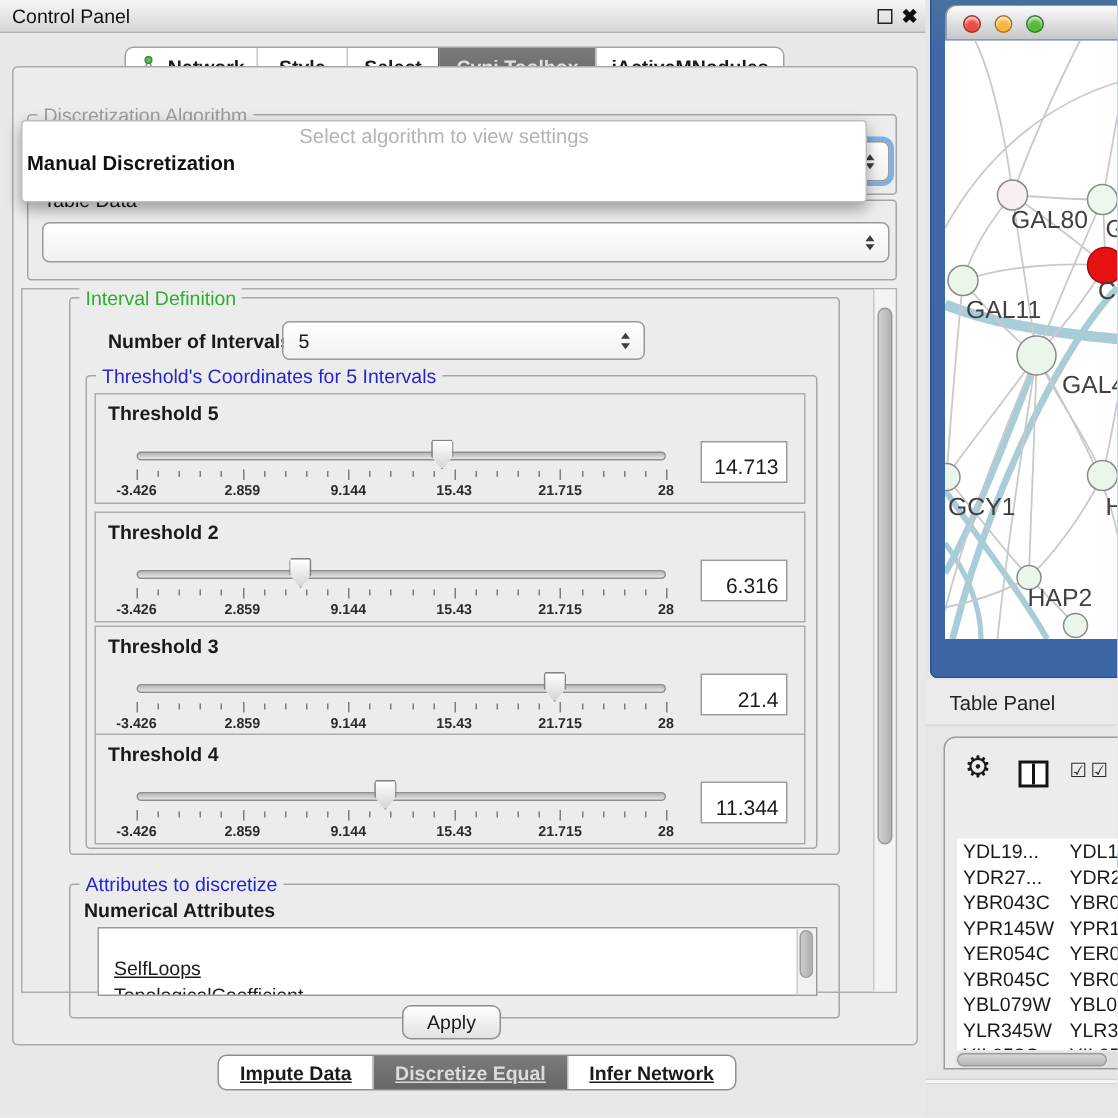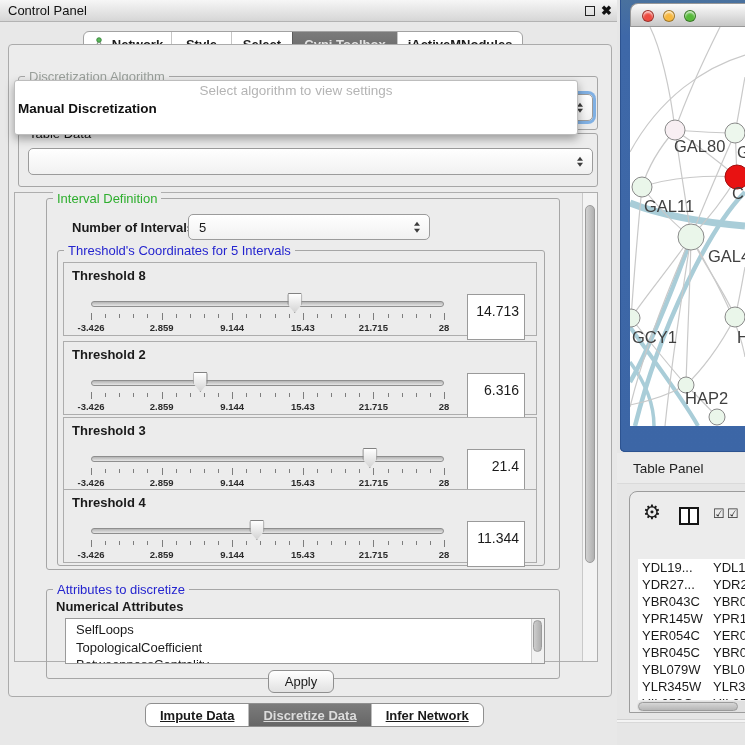--- a/index.html
+++ b/index.html
@@ -50,25 +50,25 @@
   .tbox { position:absolute; left:63px; width:474px; height:74px; border:1px solid #adadad; background:#ececec; }
   .tlabel { position:absolute; left:8px; top:5px; font-weight:bold; font-size:13px; }
   .slider-zone { position:absolute; left:27px; right:92px; top:0; height:100%;text-align:right; }
   .track { position:absolute; left:0; right:0; top:38px; height:6px; border:1px solid #8e8e8e; border-radius:3px; background:linear-gradient(#b4b4b4,#e6e6e6); }
   .thumb { position:absolute; top:30px; width:15px; height:20px; margin-left:0; transform:translateX(-50%); background:linear-gradient(#ffffff,#d4d4d4); border:1px solid #828282; clip-path:polygon(8% 0,92% 0,100% 10%,100% 55%,50% 100%,0 55%,0 10%); }
   .ticks { position:absolute; left:0; right:0; top:50px; height:8px; }
   .tick { position:absolute; width:1px; background:#7d7d7d; height:7px; top:0; }
   .tick.minor { height:4px; top:1px; }
   .scale { position:absolute; left:0; right:0; top:59px; height:12px; }
   .scale span { position:absolute; transform:translateX(-50%); font-size:9.5px; font-weight:bold; color:#2b2b2b; white-space:nowrap; }
-  .tvalue { position:absolute; right:11px; top:31px; width:58px; height:46px; background:#fff; border:1px solid #9a9a9a; font-size:14px; text-align:right; padding:8px 5px 0 0; }
+  .tvalue { position:absolute; right:11px; top:31px; width:58px; height:28px; background:#fff; border:1px solid #9a9a9a; font-size:14px; text-align:right; padding:8px 5px 0 0; }
 
   
   .attr-list { left:65px; top:618px; width:480px; height:46px; background:#fff; border:1px solid #9a9a9a; overflow:hidden; font-size:13px; }
-  .attr-items { list-style:none; padding:2px 0 0 10px; line-height:17.5px; }
+  .attr-items { list-style:none; padding:18px 0 0 10px; line-height:17.5px;text-decoration:underline; }
   .attr-sb { position:absolute; right:0; top:0; bottom:0; width:13px; background:#f1f1f1; border-left:1px solid #ccc; }
   .attr-sb .th { position:absolute; left:1px; top:1px; width:9px; height:32px; border-radius:5px; background:linear-gradient(90deg,#cdcdcd,#aeaeae); border:1px solid #9b9b9b; }
 
   .apply-btn { left:268px; top:670px; width:66px; height:23px; border:1px solid #8f8f8f; border-radius:6px; background:linear-gradient(#ffffff,#e1e1e1); font-size:13px; text-align:center; line-height:21px; }
 
   
   .btabs { left:145px; top:703px; height:24px; display:flex; border:1px solid #8f8f8f; border-radius:6px; overflow:hidden; background:#fff; font-size:13px; font-weight:bold; }
   .btab { display:flex; align-items:center; justify-content:center; padding:0 14px; border-left:1px solid #bdbdbd;text-decoration:underline; }
   .btab:first-child { border-left:none; }
   .btab.sel { background:linear-gradient(#7b7b7b,#666); color:#dcdcdc; }
@@ -173,21 +173,21 @@
       <i class="up"></i>
       <i class="dn"></i>
     </span>
 </div>
 
 <div class="group" style="left:57px; top:250px; width:488px; height:316px;">
   <span class="gtitle g-blue">Threshold's Coordinates for 5 Intervals</span>
 </div>
 
 <div class="tbox" style="top:262px;">
-  <div class="tlabel">Threshold 8</div>
+  <div class="tlabel">Threshold 5</div>
   <div class="slider-zone">
     <div class="track"></div>
     <div class="ticks">
         <span class="tick" style="left: 0%;"></span>
         <span class="tick minor" style="left: 4%;"></span>
         <span class="tick minor" style="left: 8%;"></span>
         <span class="tick minor" style="left: 12%;"></span>
         <span class="tick minor" style="left: 16%;"></span>
         <span class="tick" style="left: 20%;"></span>
         <span class="tick minor" style="left: 24%;"></span>
@@ -368,21 +368,21 @@
     </ul>
   <div class="attr-sb">
       <div class="th"></div>
     </div>
 </div>
 
 <div class="abs apply-btn">Apply</div>
 
 <div class="abs btabs">
   <div class="btab">Impute Data</div>
-  <div class="btab sel">Discretize Data</div>
+  <div class="btab sel">Discretize Equal</div>
   <div class="btab">Infer Network</div>
 </div>
 
 <div class="abs rightbg"></div>
 
 <div class="abs netwin">
   <div class="nettitle">
     <span class="light" style="left: 11px; background: rgb(238, 76, 66);"></span>
     <span class="light" style="left: 32px; background: rgb(246, 183, 62);"></span>
     <span class="light" style="left: 53px; background: rgb(87, 186, 59);"></span>

